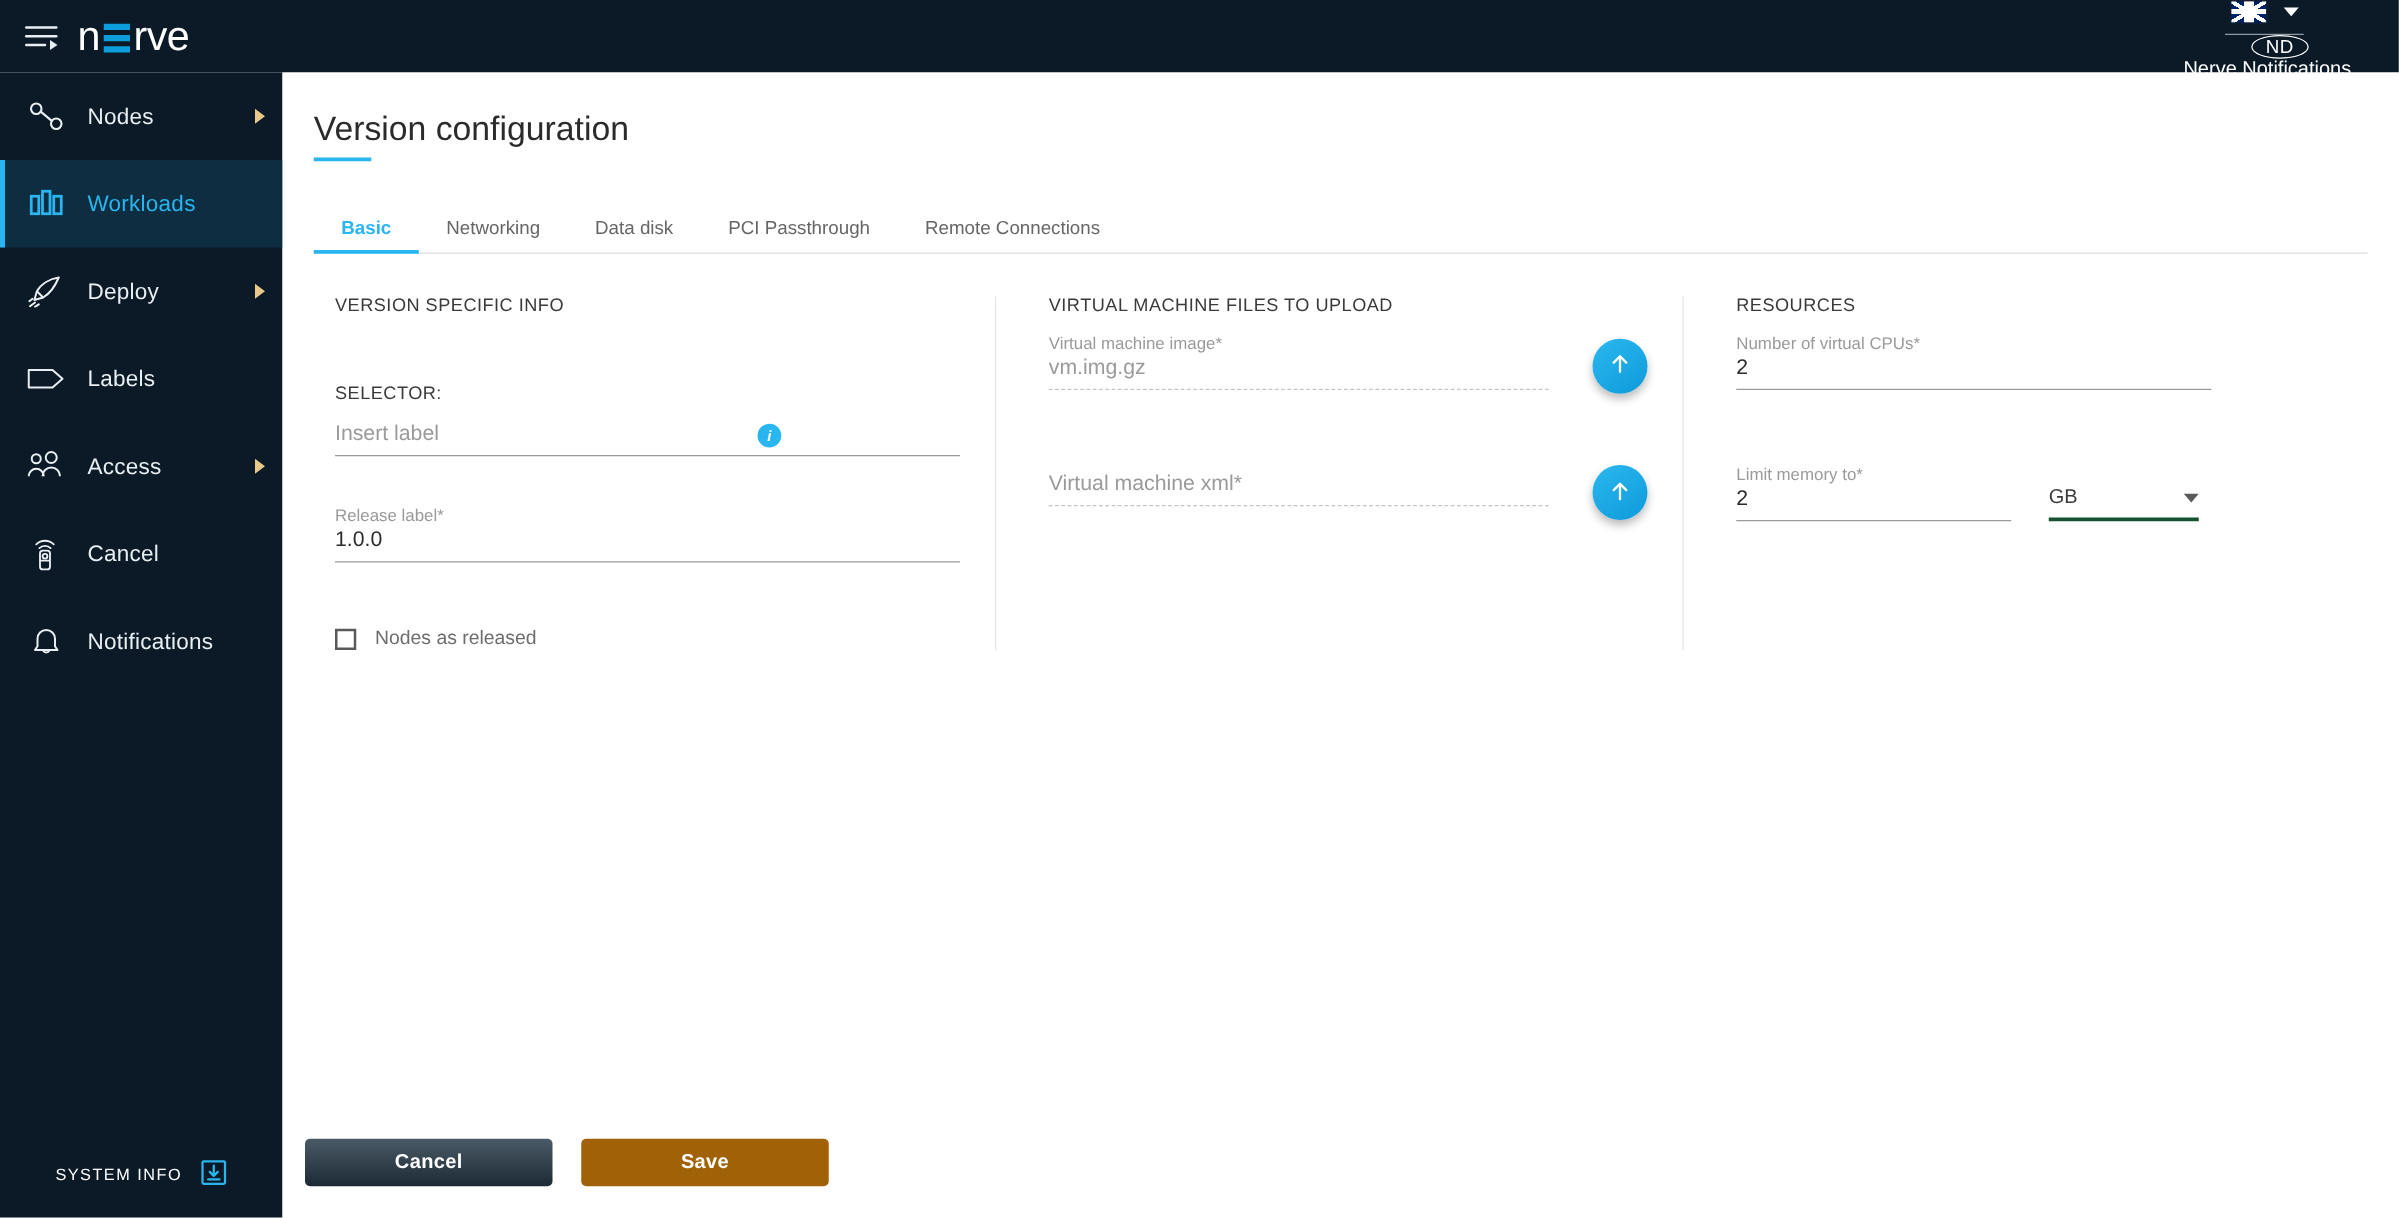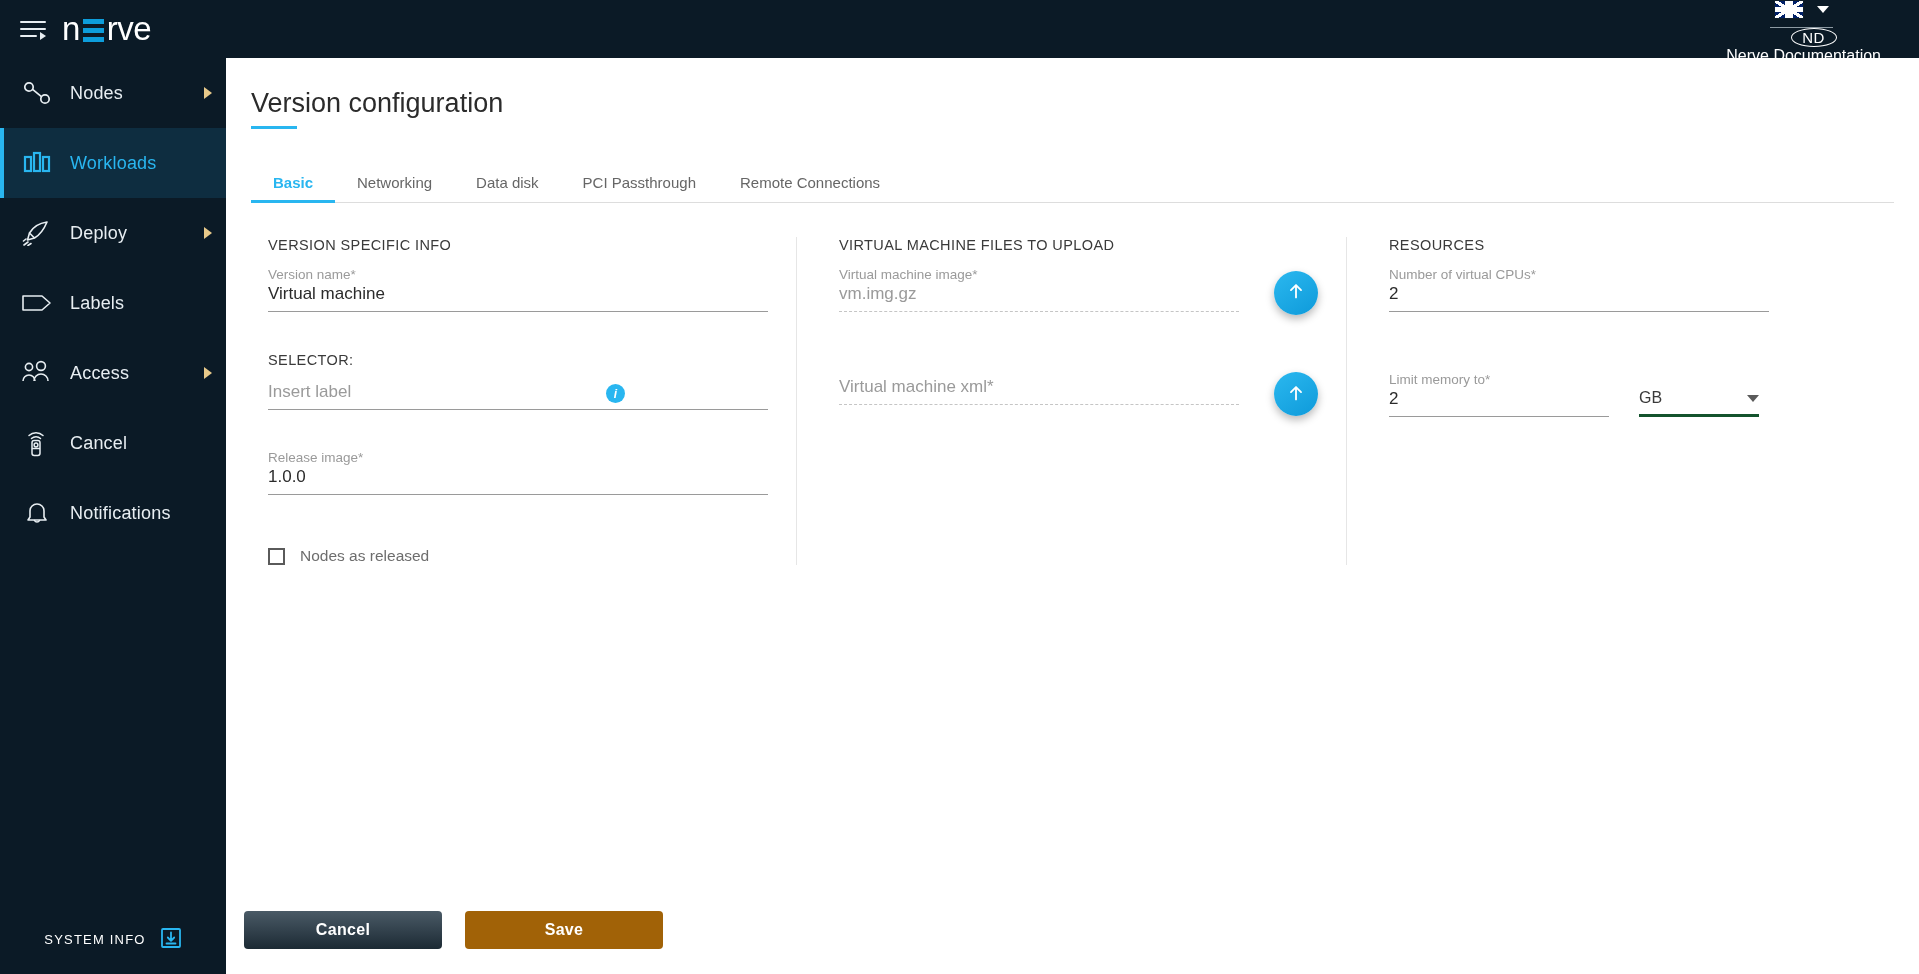--- a/index.html
+++ b/index.html
@@ -245,21 +245,21 @@
   </div>
 
   <div class="topbar-right">
     <div class="flag-wrap">
       <span class="flag"></span>
       <span class="caret-down"></span>
     </div>
     <div class="avatar">
       <span>ND</span>
     </div>
-    <div class="user-name">Nerve Documentation</div>
+    <div class="user-name">Nerve Notifications</div>
     <div class="icon-btn">
       <svg width="22" height="22" viewBox="0 0 24 24" fill="#ffffff">
         <circle cx="12" cy="7" r="4"></circle>
         <path d="M4 21c0-4.4 3.6-7 8-7s8 2.6 8 7z"></path>
       </svg>
     </div>
     <div class="icon-btn">
       <svg width="24" height="24" viewBox="0 0 24 24" fill="none" stroke="#ffffff" stroke-width="1.8">
         <circle cx="12" cy="12" r="10"></circle>
         <path d="M9.2 9a2.9 2.9 0 1 1 3.8 2.8c-.7.3-1 .9-1 1.7v.4" stroke-linecap="round"></path>
@@ -379,37 +379,33 @@
     <div class="tab">Data disk</div>
     <div class="tab">PCI Passthrough</div>
     <div class="tab">Remote Connections</div>
   </div>
 
   <div class="columns">
 
     <div class="col col-1">
       <div class="section-head">VERSION SPECIFIC INFO</div>
 
-      <div class="field">
-        <div class="field-label">Version name*</div>
-        <div class="field-value">Virtual machine</div>
-      </div>
 
       <div class="spacer-40"></div>
 
       <div class="section-head">SELECTOR:</div>
       <div class="field">
         <div class="field-value placeholder">Insert label</div>
         <div class="info-badge">i</div>
       </div>
 
       <div class="spacer-40"></div>
 
       <div class="field">
-        <div class="field-label">Release image*</div>
+        <div class="field-label">Release label*</div>
         <div class="field-value">1.0.0</div>
       </div>
 
       <div class="checkbox-row">
         <span class="checkbox"></span>
         <span class="checkbox-label">Nodes as released</span>
       </div>
     </div>
 
     <div class="col col-2">

